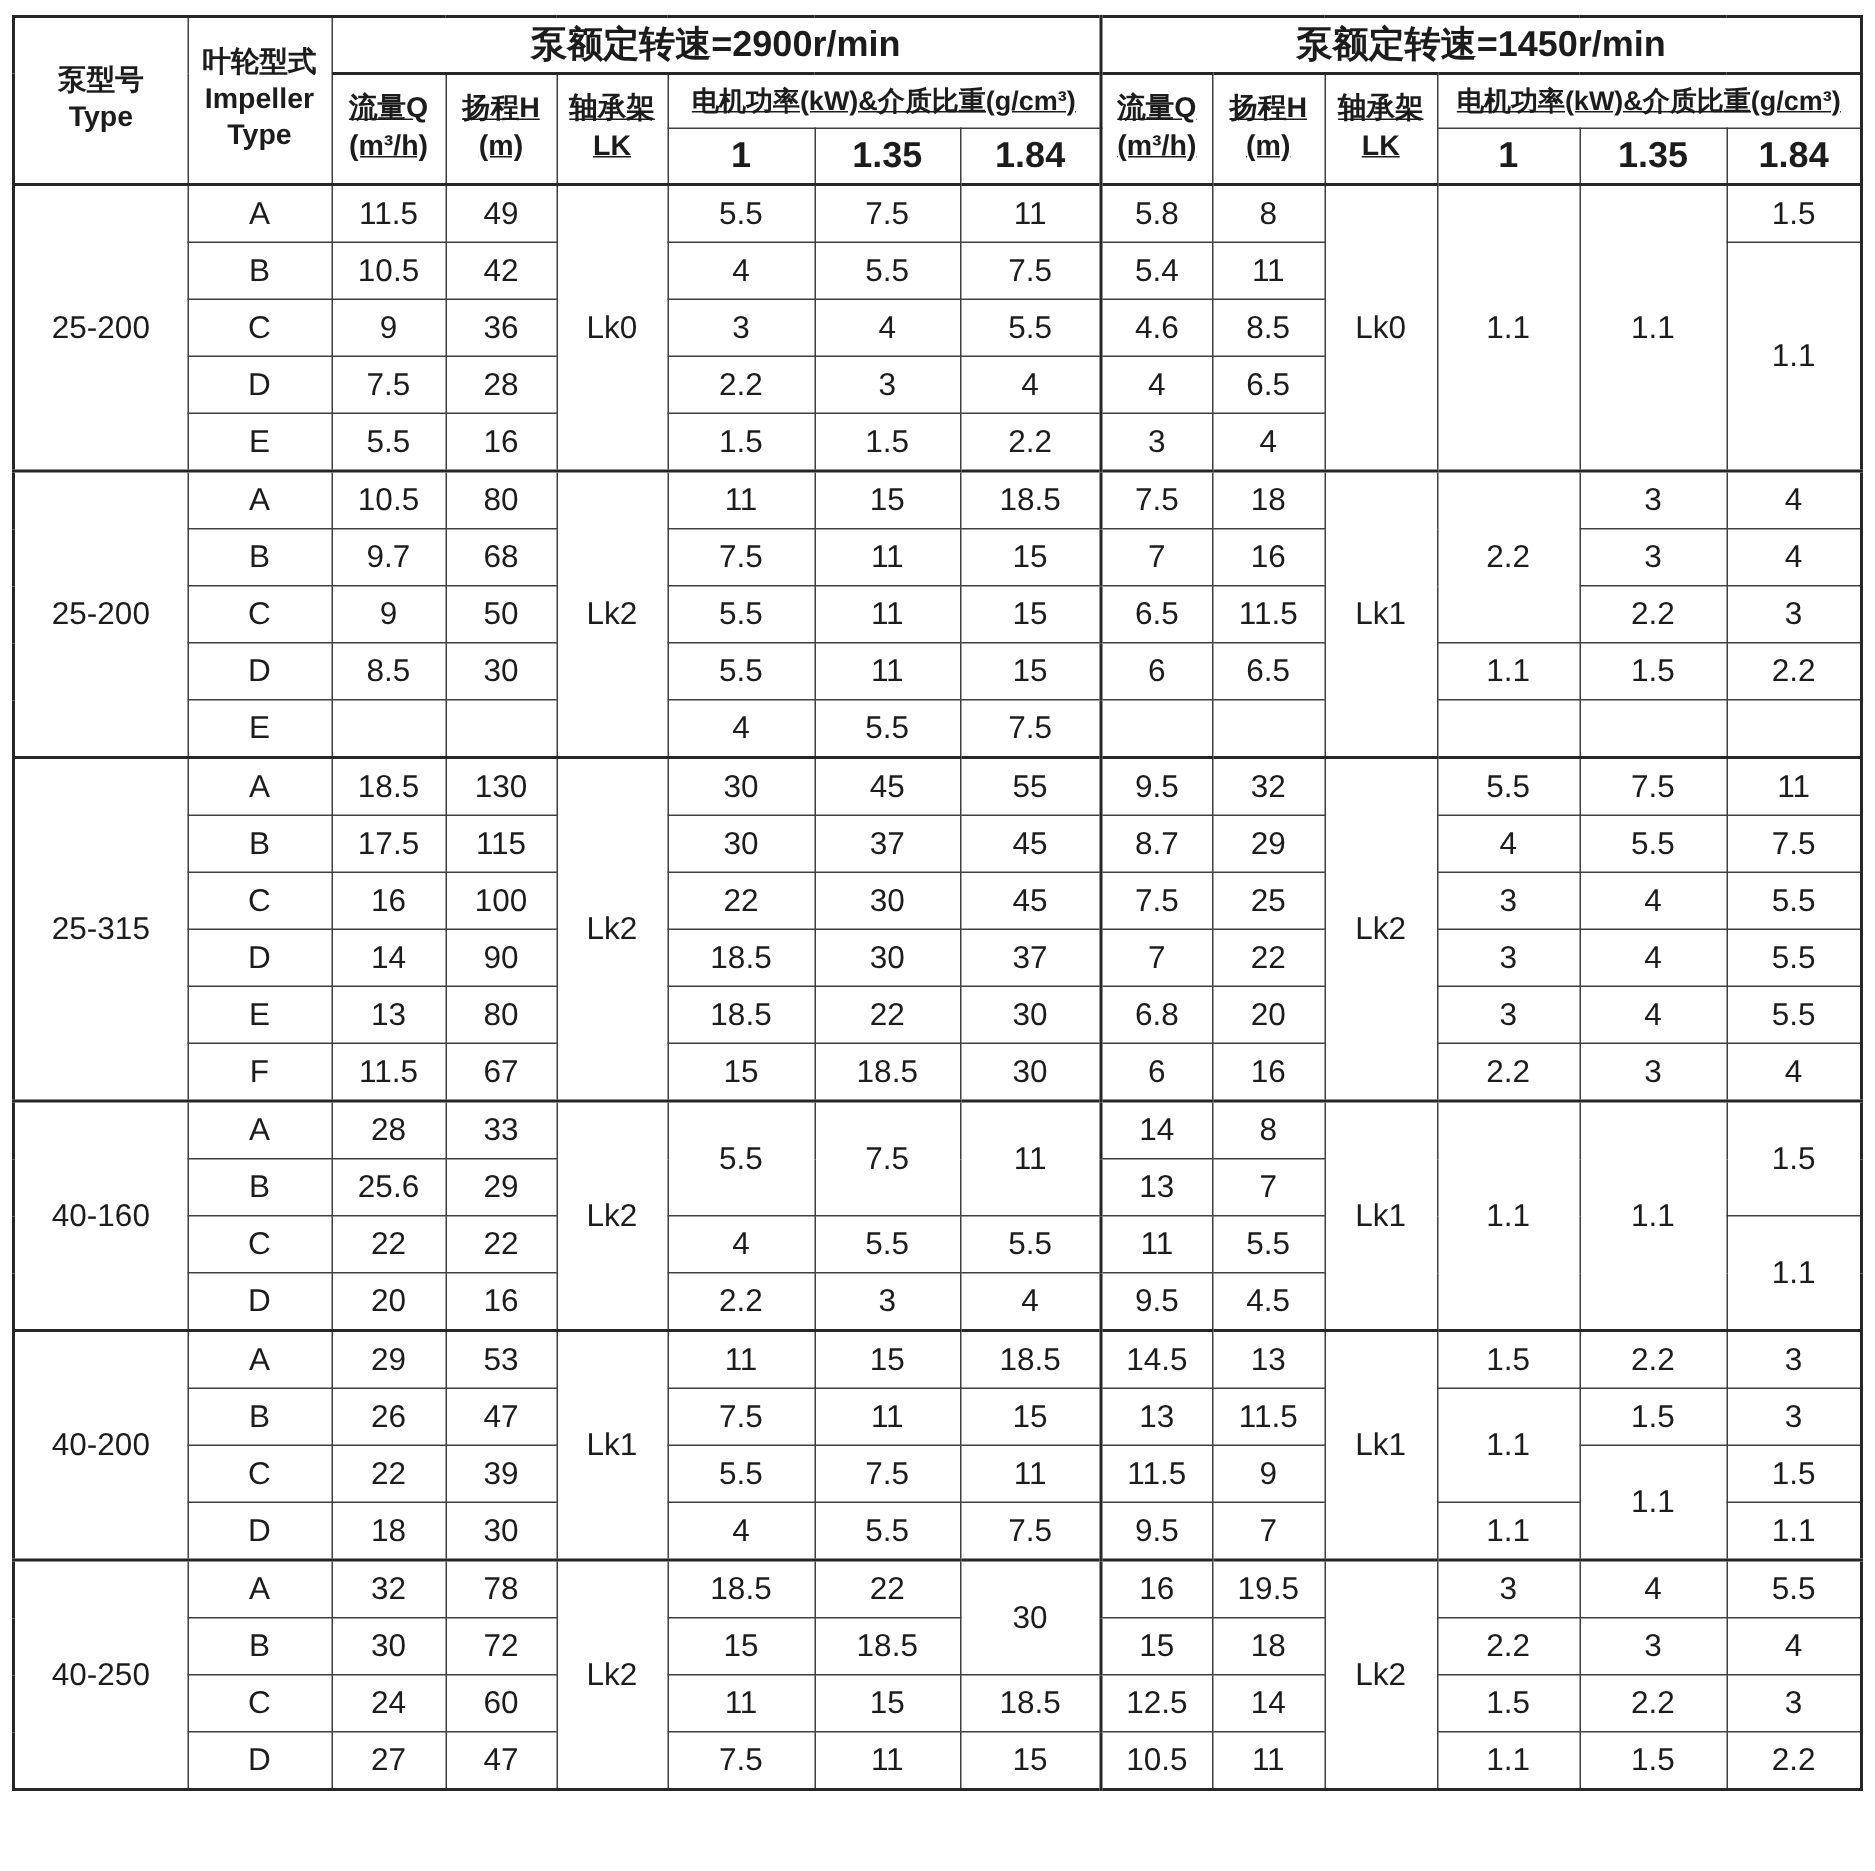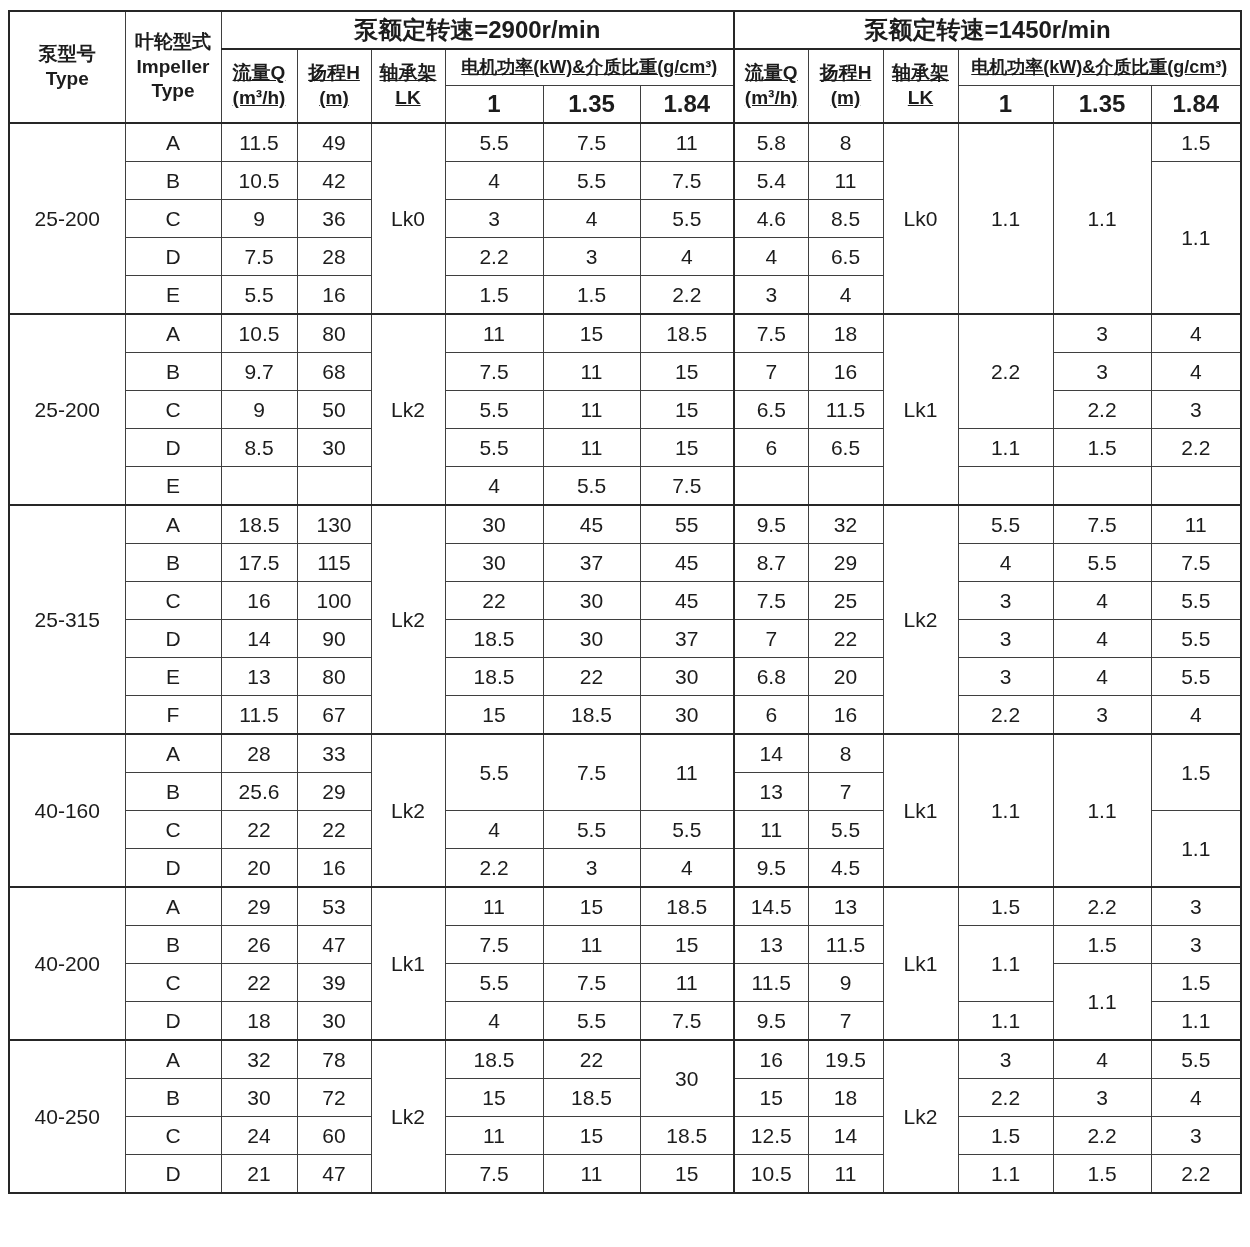--- a/index.html
+++ b/index.html
@@ -438,21 +438,21 @@
         <td>15</td>
         <td>18.5</td>
         <td class="sec-start">12.5</td>
         <td>14</td>
         <td>1.5</td>
         <td>2.2</td>
         <td>3</td>
       </tr>
       <tr>
         <td>D</td>
-        <td>21</td>
+        <td>27</td>
         <td>47</td>
         <td>7.5</td>
         <td>11</td>
         <td>15</td>
         <td class="sec-start">10.5</td>
         <td>11</td>
         <td>1.1</td>
         <td>1.5</td>
         <td>2.2</td>
       </tr>

